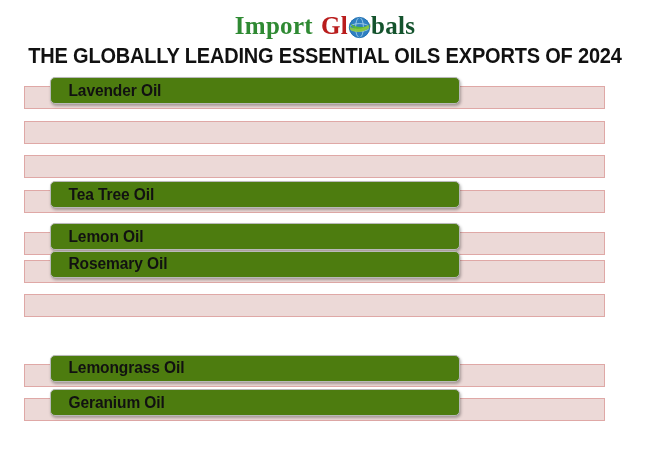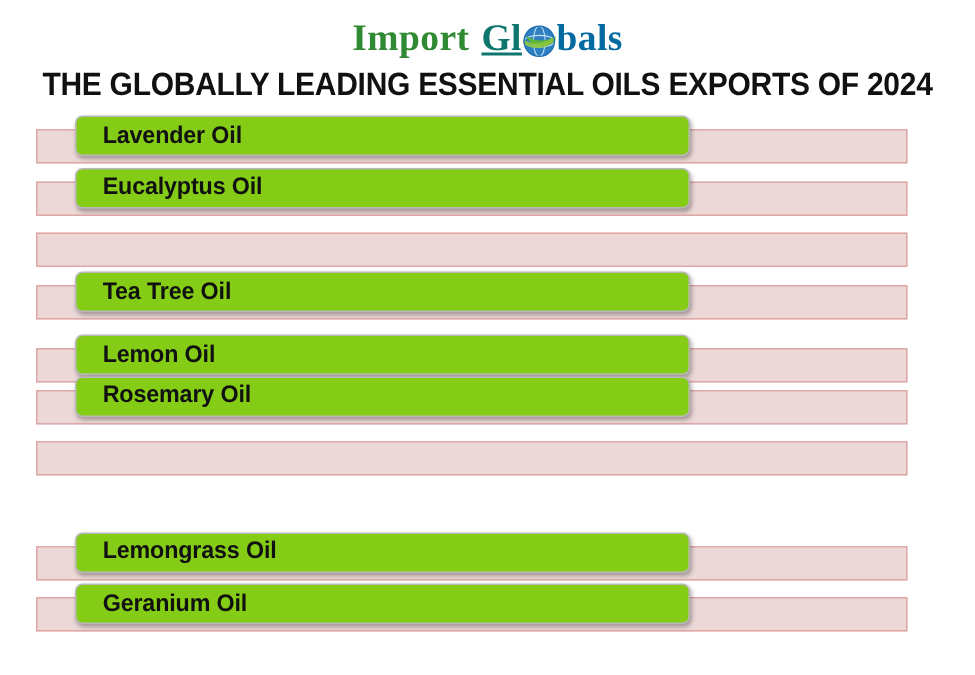--- a/index.html
+++ b/index.html
@@ -31,26 +31,25 @@
     font-family: "Liberation Serif", serif;
     font-size: 25px;
     font-weight: bold;
     letter-spacing: 0.3px;
     line-height: 1;
   }
   .logo-import {
     color: #2f8a33;
   }
   .logo-gl {
-    color: #0f766e;
+    color: #b91c1c;
     margin-left: 8px;
-    text-decoration: underline;
   }
   .logo-bals {
-    color: #0369a1;
+    color: #14532d;
   }
   .globe-icon {
     display: inline-block;
     width: 23px;
     height: 23px;
     margin: 0 0px;
     position: relative;
     top: 2px;
   }
 
@@ -90,21 +89,21 @@
     background: #ecd9d7;
     border: 1px solid #dfa8a6;
     box-sizing: border-box;
   }
   .label-box {
     position: absolute;
     left: 50px;
     top: 0px;
     width: 410px;
     height: 27px;
-    background: #84cc16;
+    background: #4d7c0f;
     border: 1px solid #b9b9b9;
     border-radius: 5px;
     box-shadow: 1px 2px 3px rgba(0,0,0,0.30);
     box-sizing: border-box;
     display: flex;
     align-items: center;
   }
   .label-text {
     font-family: "Liberation Sans", sans-serif;
     font-weight: bold;
@@ -145,23 +144,20 @@
 
   <div class="row" style="top:0px">
     <div class="bar" style="width:581px"></div>
     <div class="label-box">
       <span class="label-text">Lavender Oil</span>
     </div>
   </div>
 
   <div class="row" style="top:34.7px">
     <div class="bar" style="width:581px"></div>
-    <div class="label-box">
-      <span class="label-text">Eucalyptus Oil</span>
-    </div>
   </div>
 
   <div class="row" style="top:69.4px">
     <div class="bar" style="width:581px"></div>
   </div>
 
   <div class="row" style="top:104.1px">
     <div class="bar" style="width:581px"></div>
     <div class="label-box">
       <span class="label-text">Tea Tree Oil</span>

